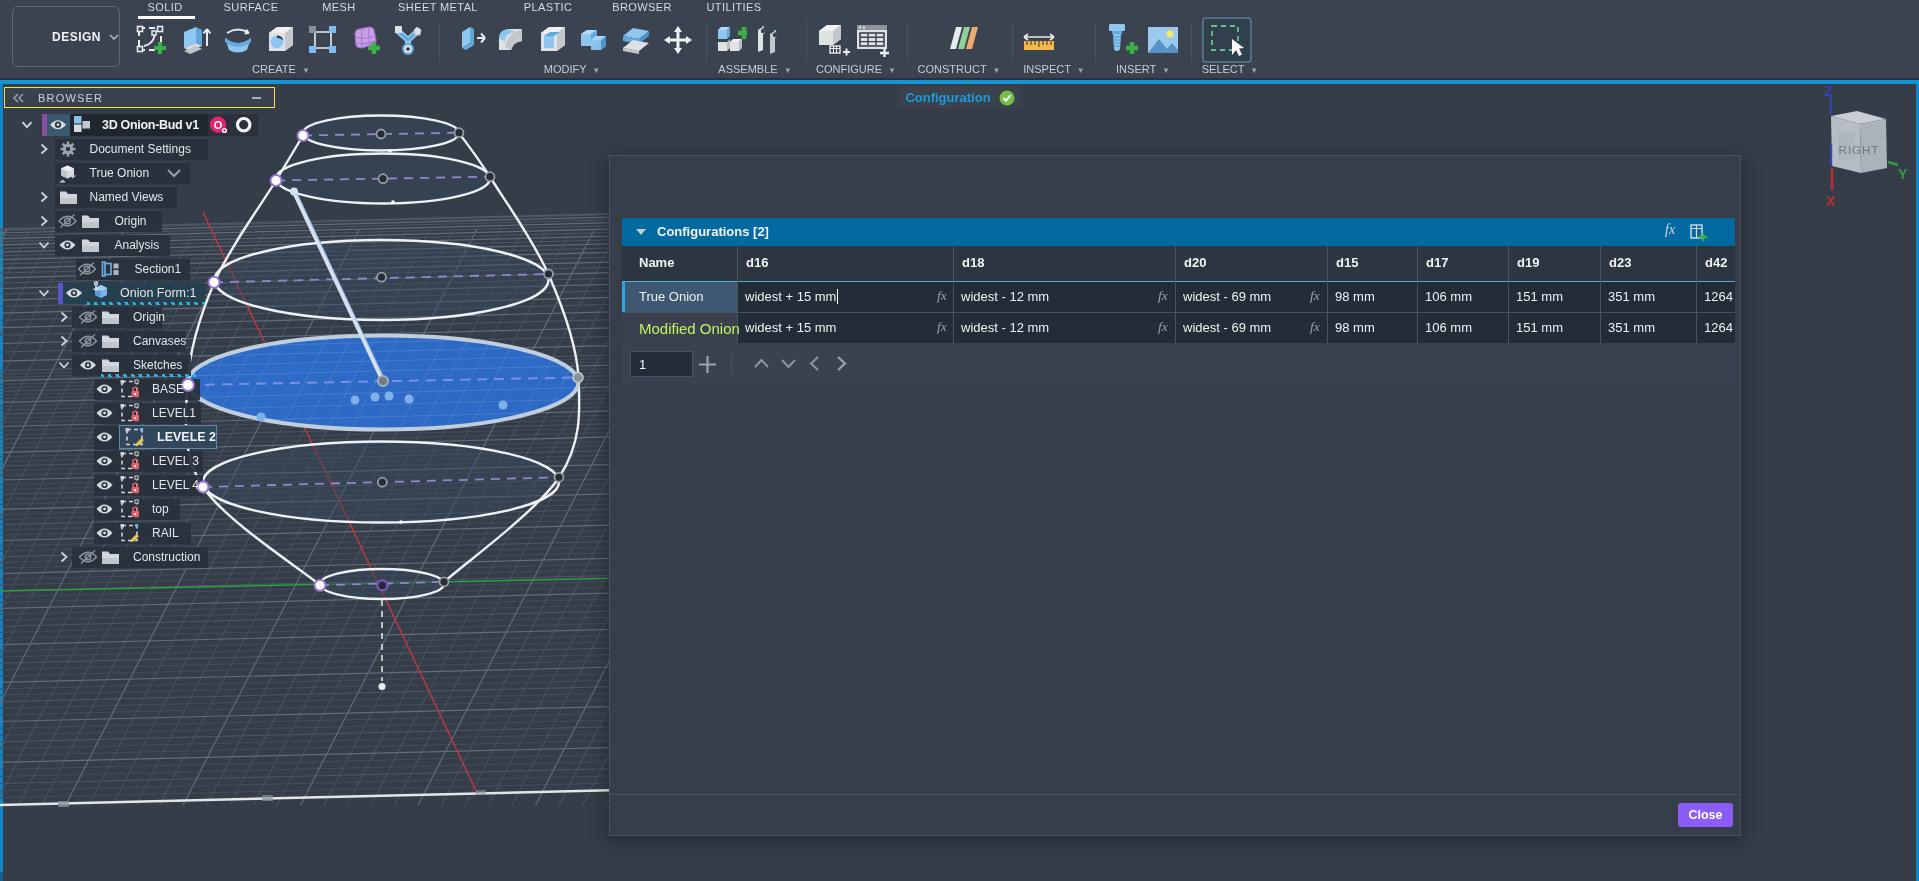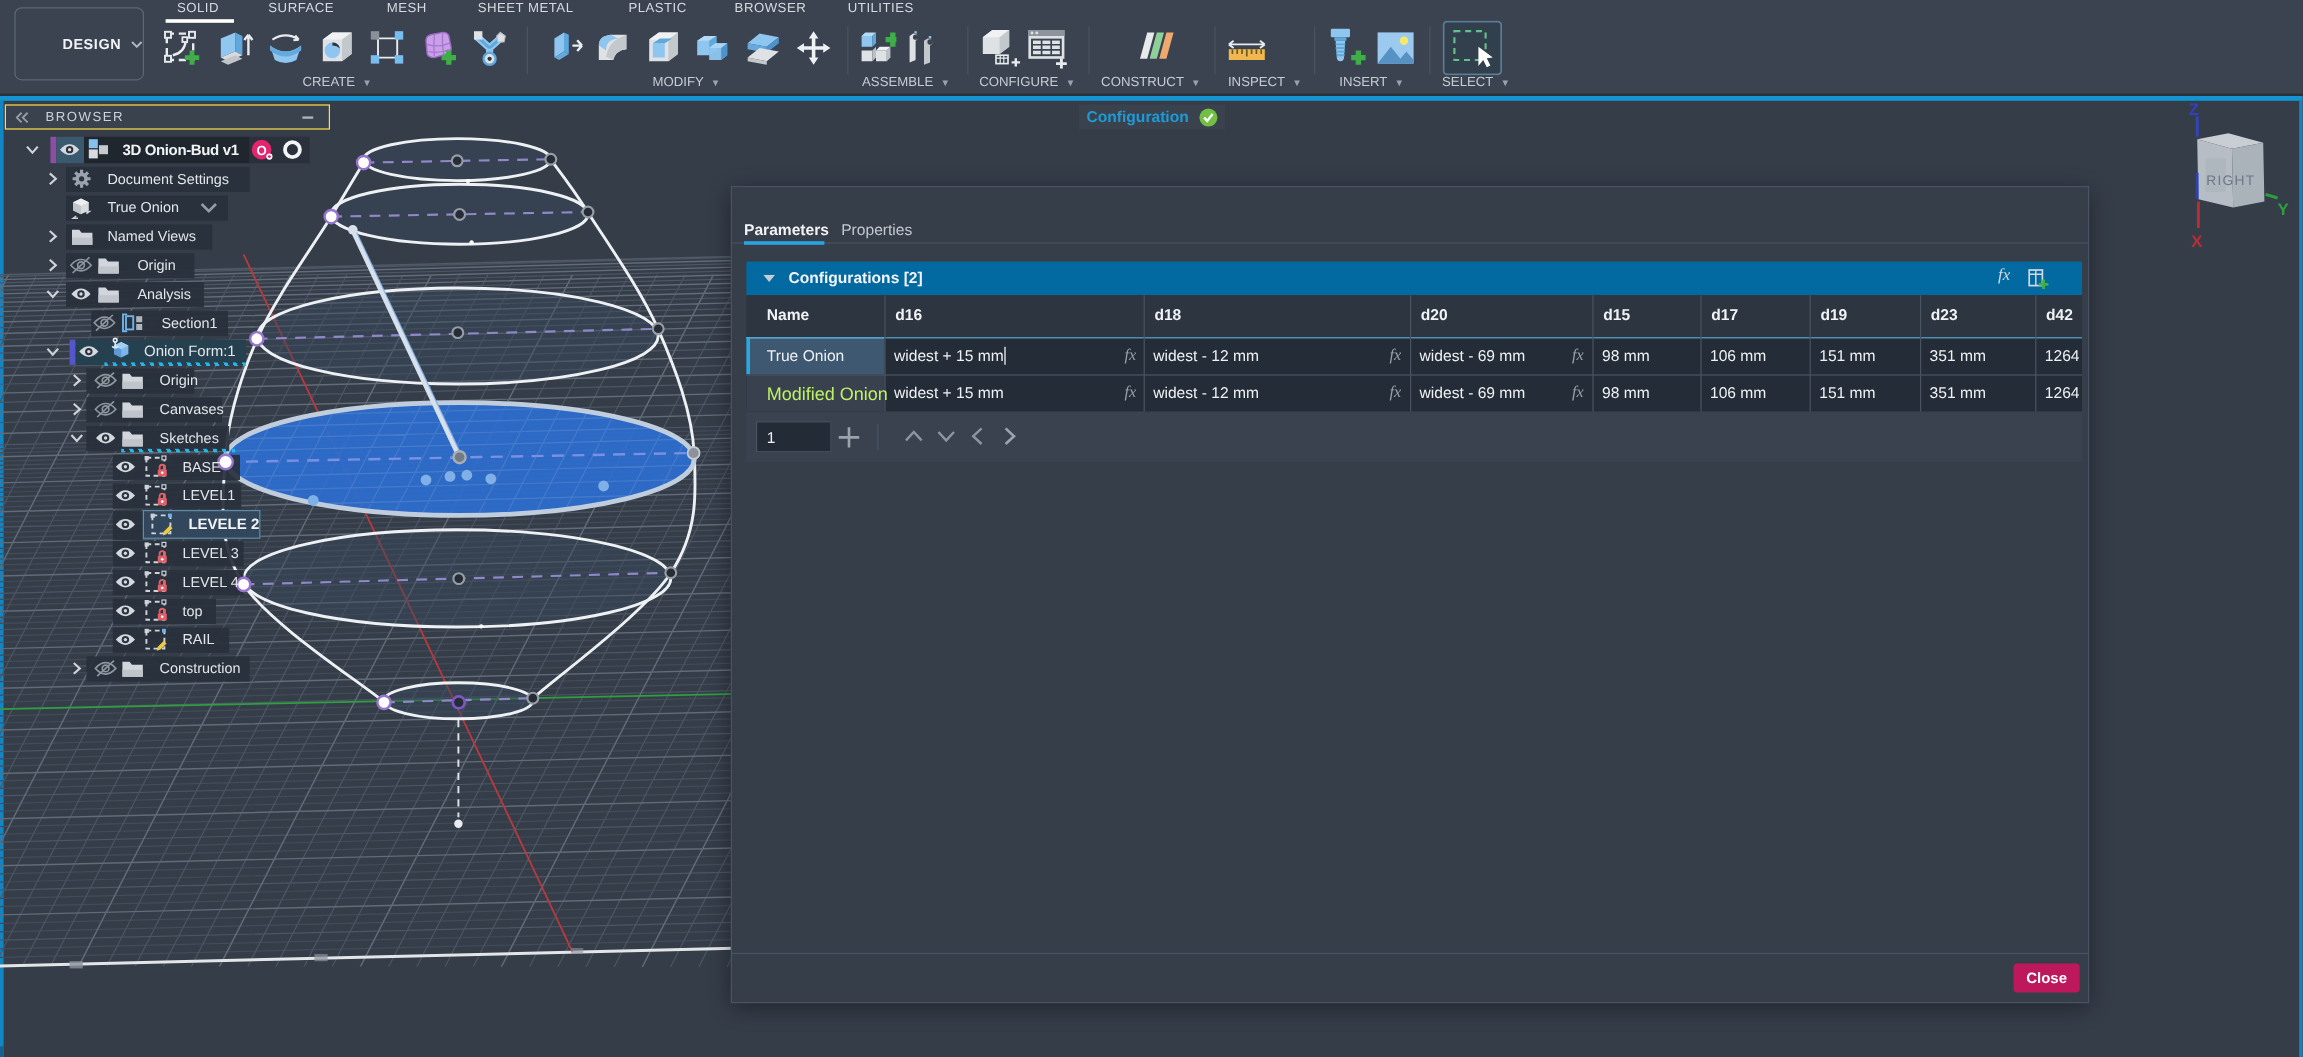--- a/index.html
+++ b/index.html
@@ -557,25 +557,20 @@
 <div class="abs" style="left:133px;top:357px;height:16px;line-height:16px;font-size:12px;font-weight:normal;color:#e2e6ea;white-space:nowrap">Sketches</div>
 <div class="abs" style="left:152px;top:381.0px;height:16px;line-height:16px;font-size:12px;font-weight:normal;color:#e2e6ea;white-space:nowrap">BASE</div>
 <div class="abs" style="left:152px;top:405.0px;height:16px;line-height:16px;font-size:12px;font-weight:normal;color:#e2e6ea;white-space:nowrap">LEVEL1</div>
 <div class="abs" style="left:157px;top:429.0px;height:16px;line-height:16px;font-size:12.5px;font-weight:bold;color:#f0f3f6;white-space:nowrap">LEVELE 2</div>
 <div class="abs" style="left:152px;top:453.0px;height:16px;line-height:16px;font-size:12px;font-weight:normal;color:#e2e6ea;white-space:nowrap">LEVEL 3</div>
 <div class="abs" style="left:152px;top:477.0px;height:16px;line-height:16px;font-size:12px;font-weight:normal;color:#e2e6ea;white-space:nowrap">LEVEL 4</div>
 <div class="abs" style="left:152px;top:501.0px;height:16px;line-height:16px;font-size:12px;font-weight:normal;color:#e2e6ea;white-space:nowrap">top</div>
 <div class="abs" style="left:152px;top:525.0px;height:16px;line-height:16px;font-size:12px;font-weight:normal;color:#e2e6ea;white-space:nowrap">RAIL</div>
 <div class="abs" style="left:133px;top:549px;height:16px;line-height:16px;font-size:12px;font-weight:normal;color:#e2e6ea;white-space:nowrap">Construction</div>
 <div class="abs" style="left:609px;top:155px;width:1132px;height:681px;background:#363e4a;border:1px solid #4a5361;box-shadow:0 4px 18px rgba(0,0,0,.4)">
- <div class="abs" style="left:0;top:24px;width:100%;height:23px;border-bottom:1px solid #4a5361">
-   <span class="abs" style="left:10px;top:4px;font-size:13px;font-weight:bold;color:#f0f2f5">Parameters</span>
-   <div class="abs" style="left:10px;top:21px;width:67px;height:3px;background:#2ba3df"></div>
-   <span class="abs" style="left:91px;top:4px;font-size:13px;color:#c3c9d1">Properties</span>
- </div>
  <div class="abs" style="left:12px;top:62px;width:1113px;height:28px;background:#0369a1">
    <svg class="abs" style="left:14px;top:11px" width="10" height="7">
           <path d="M0 0 L10 0 L5 6 Z" fill="#c6ccd3"></path>
         </svg>
    <span class="abs" style="left:35px;top:6px;font-size:13px;font-weight:bold;color:#f2f4f7">Configurations [2]</span>
    <span class="abs" style="left:1043px;top:4px;font-size:14px;font-style:italic;color:#d5dae0;font-family:'Liberation Serif',serif">fx</span>
    <svg class="abs" style="left:1068px;top:6px" width="18" height="17">
           <rect x="1" y="1" width="11" height="13" fill="none" stroke="#d5dae0" stroke-width="1.4"></rect>
           <path d="M1 4.5 h11 M6.5 1 v13" stroke="#d5dae0" stroke-width="1.2"></path>
           <path d="M9 13 h8 M13 9 v8" stroke="#3fae49" stroke-width="2.4"></path>
@@ -644,16 +639,16 @@
  <svg class="abs" style="left:170px;top:202px" width="17" height="11">
         <path d="M2 2 L8.5 9 L15 2" stroke="#8c95a0" stroke-width="2" fill="none"></path>
       </svg>
  <svg class="abs" style="left:199px;top:199px" width="11" height="17">
         <path d="M9 2 L2 8.5 L9 15" stroke="#8c95a0" stroke-width="2" fill="none"></path>
       </svg>
  <svg class="abs" style="left:226px;top:199px" width="11" height="17">
         <path d="M2 2 L9 8.5 L2 15" stroke="#9aa3ae" stroke-width="2.2" fill="none"></path>
       </svg>
  <div class="abs" style="left:0;top:638px;width:100%;height:1px;background:#4a5361"></div>
- <div class="abs" style="left:1068px;top:647px;width:55px;height:24px;background:#be185d;border-radius:3px;display:flex;align-items:center;justify-content:center">
+ <div class="abs" style="left:1068px;top:647px;width:55px;height:24px;background:#8b5cf6;border-radius:3px;display:flex;align-items:center;justify-content:center">
         <span style="font-size:12.5px;font-weight:bold;color:#fff">Close</span>
       </div>
 </div>
 </div>
 </body></html>

